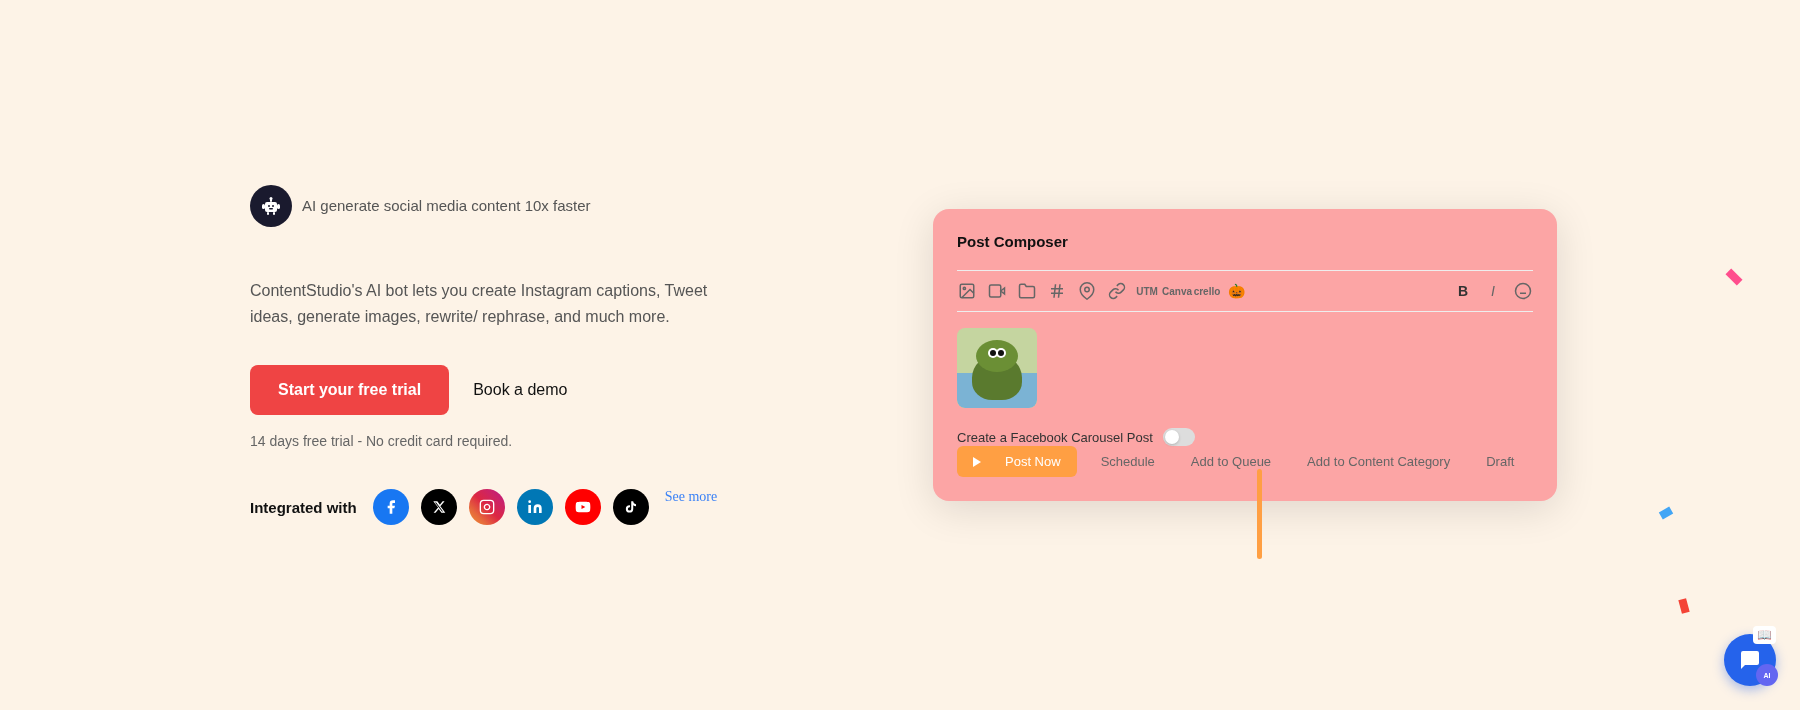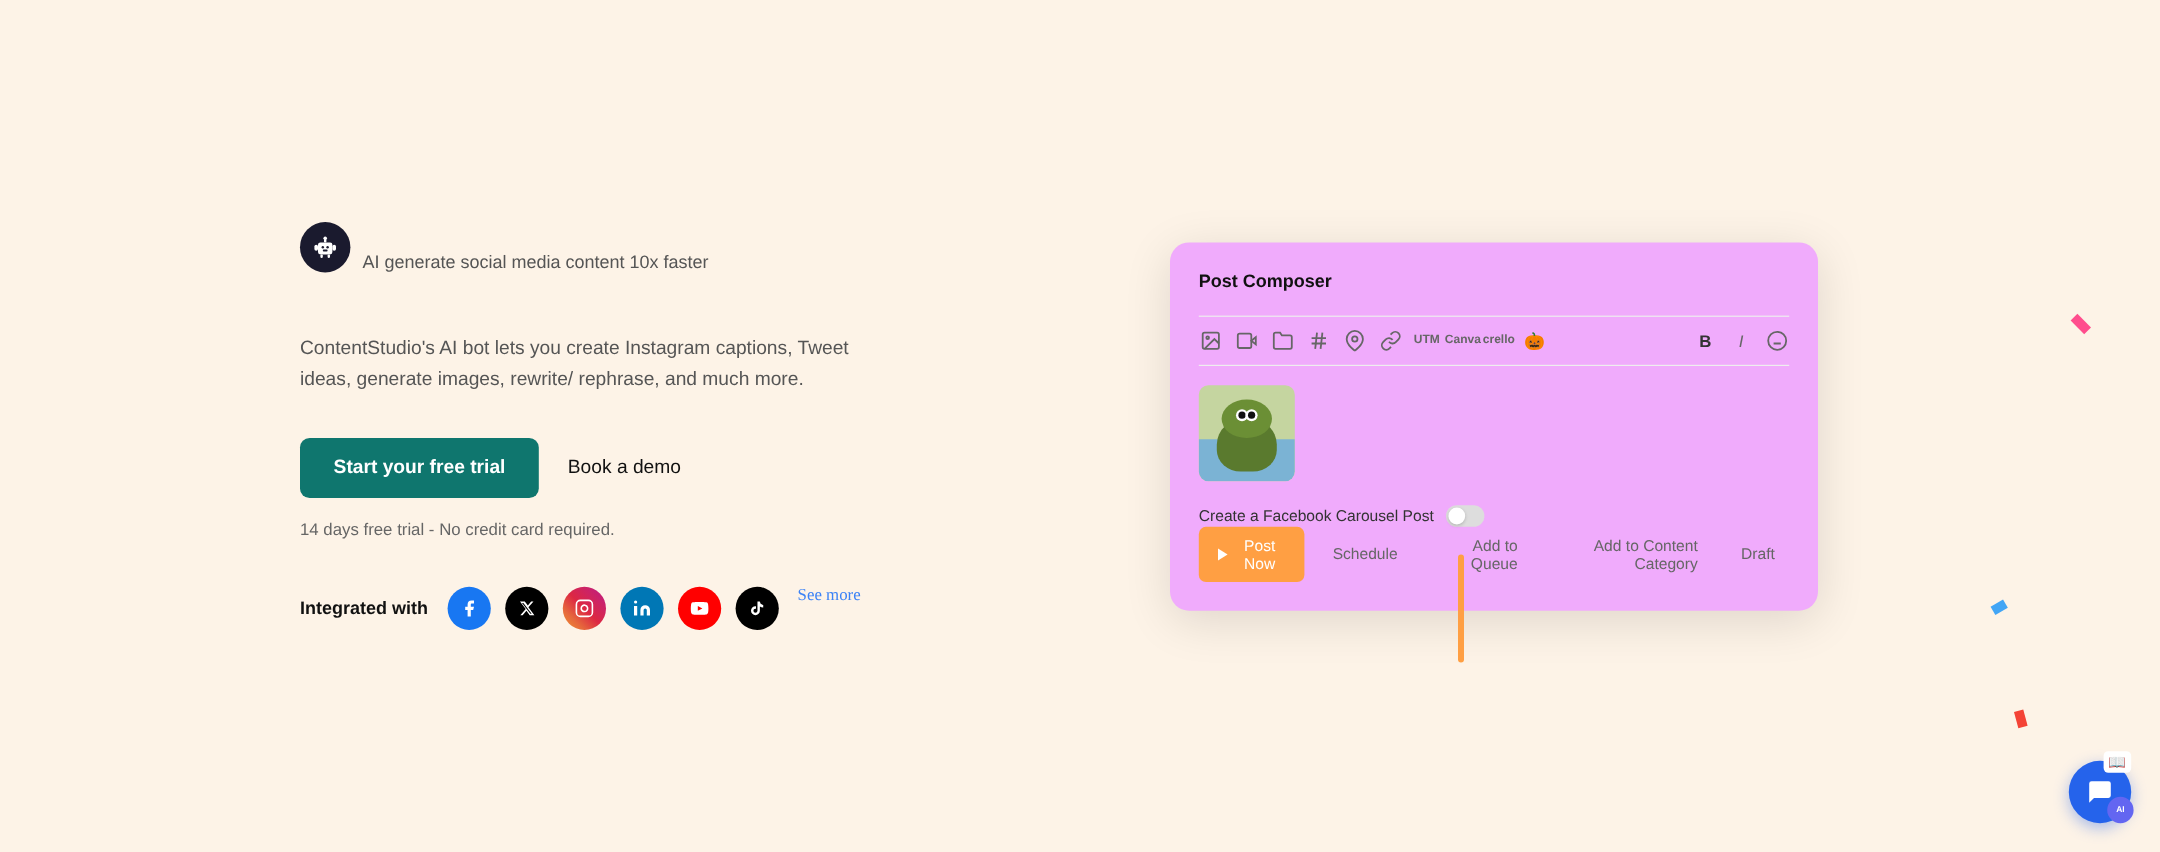--- a/index.html
+++ b/index.html
@@ -24,21 +24,21 @@
     
     .left-content {
       flex: 0 0 520px;
       display: flex;
       flex-direction: column;
       gap: 0;
     }
 
     .announcement-bar {
       display: flex;
-      align-items: flex-end;
+      align-items: center;
       gap: 10px;
       margin-bottom: 28px;
     }
 
     .robot-icon {
       width: 42px;
       height: 42px;
       background: #1a1a2e;
       border-radius: 50%;
       display: flex;
@@ -77,21 +77,21 @@
     }
 
     .cta-buttons {
       display: flex;
       align-items: center;
       gap: 24px;
       margin-bottom: 18px;
     }
 
     .btn-primary {
-      background: #0f766e;
+      background: #ef4444;
       color: #fff;
       border: none;
       padding: 16px 28px;
       border-radius: 8px;
       font-size: 16px;
       font-weight: 600;
       cursor: pointer;
       white-space: nowrap;
     }
 
@@ -161,25 +161,25 @@
     
     .right-content {
       flex: 1;
       position: relative;
       display: flex;
       justify-content: center;
       align-items: center;
     }
 
     .composer-card {
-      background: #f0abfc;
+      background: #fca5a5;
       border-radius: 16px;
       box-shadow: 0 8px 40px rgba(0,0,0,0.12);
       padding: 24px;
-      width: 540px;
+      width: 624px;
       position: relative;
       z-index: 10;
     }
 
     .composer-header {
       font-size: 15px;
       font-weight: 600;
       color: #111;
       margin-bottom: 20px;
     }
@@ -355,21 +355,21 @@
       background: #ff9f43;
       color: #fff;
       border: none;
       padding: 8px 16px;
       border-radius: 6px;
       font-size: 13px;
       font-weight: 500;
       cursor: pointer;
       display: flex;
       align-items: center;
-      gap: 6px;
+      gap: 24px;
     }
 
     .play-icon {
       width: 0;
       height: 0;
       border-top: 5px solid transparent;
       border-bottom: 5px solid transparent;
       border-left: 8px solid #fff;
     }
 

